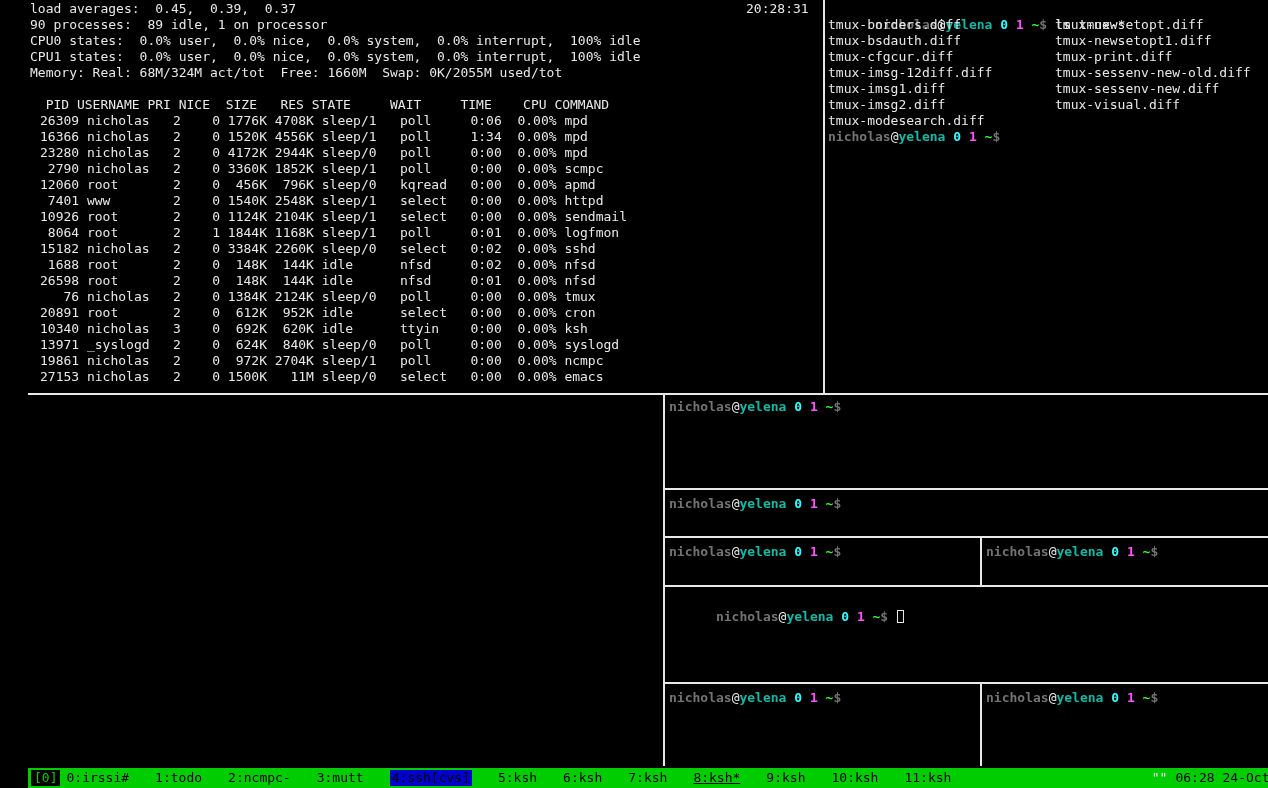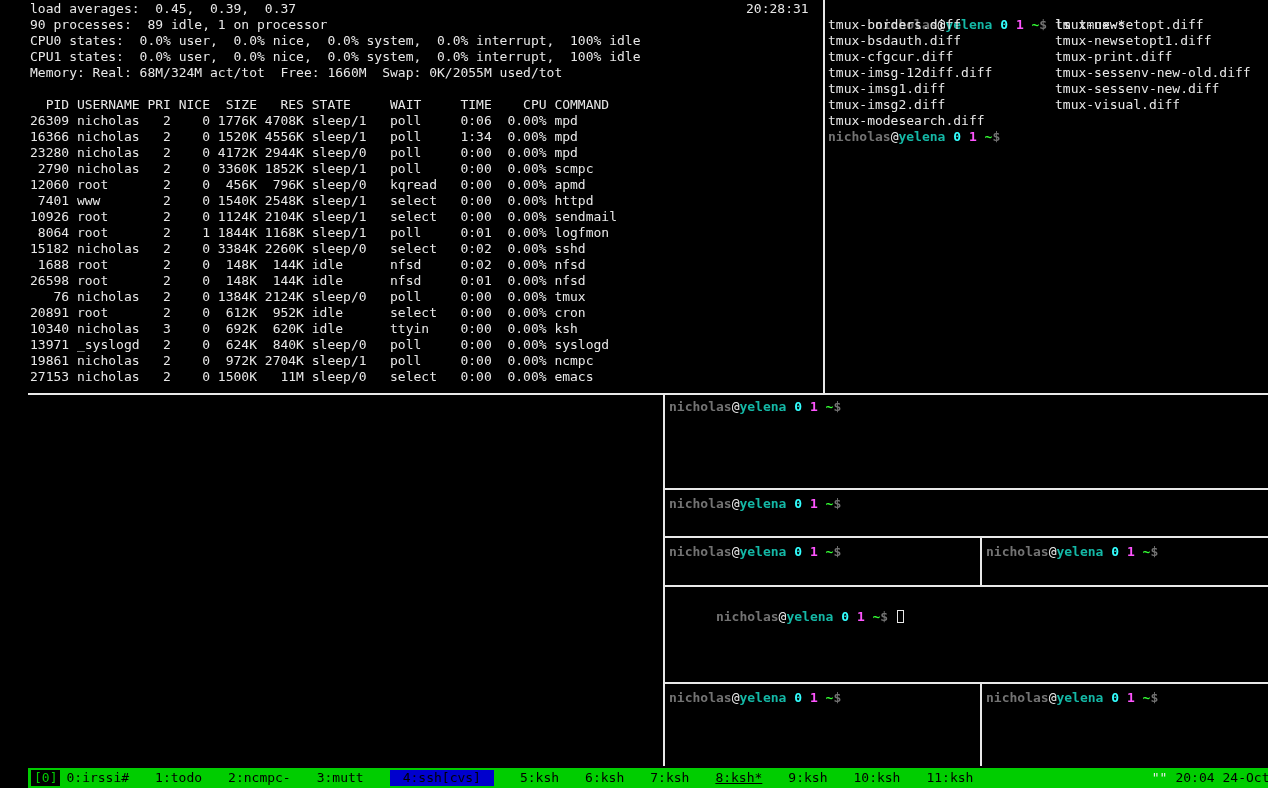--- a/index.html
+++ b/index.html
@@ -33,39 +33,39 @@
   }
 
   
   #status-bar {
     position:absolute; left:0; top:768px; width:1268px; height:20px;
     background:#00cd00; color:#000; display:flex; align-items:center;
     padding:0 3px; white-space:pre;
   }
   #session-box { background:#000; color:#00cd00; padding:0 3px; margin-right:6px; }
   #window-list { display:flex; gap:26px; }
-  .win.current { background:#0000cd; padding:0 13px; }
+  .win.current { background:#0000cd; padding:0 2px; }
   .win.marked { text-decoration:underline; }
   #status-right { margin-left:auto; display:flex; gap:8px; }
   #status-title { color:#e8e8e8; }
 </style>
 </head>
 <body>
 
 <div id="screen">
 
   <div class="abs" style="left:0;top:0;width:795px;height:393px;">
     <pre class="abs" style="left:2px;top:1px;">load averages:  0.45,  0.39,  0.37
 90 processes:  89 idle, 1 on processor
 CPU0 states:  0.0% user,  0.0% nice,  0.0% system,  0.0% interrupt,  100% idle
 CPU1 states:  0.0% user,  0.0% nice,  0.0% system,  0.0% interrupt,  100% idle
 Memory: Real: 68M/324M act/tot  Free: 1660M  Swap: 0K/2055M used/tot</pre>
     <span class="abs pre" style="left:718px;top:1px;">20:28:31</span>
     <pre class="abs" style="left:2px;top:97px;">  PID USERNAME PRI NICE  SIZE   RES STATE     WAIT     TIME    CPU COMMAND</pre>
-    <pre class="abs" style="left:2px;top:113px;">26309 nicholas   2    0 1776K 4708K sleep/1   poll     0:06  0.00% mpd
+    <pre class="abs" style="left:12px;top:113px;">26309 nicholas   2    0 1776K 4708K sleep/1   poll     0:06  0.00% mpd
 16366 nicholas   2    0 1520K 4556K sleep/1   poll     1:34  0.00% mpd
 23280 nicholas   2    0 4172K 2944K sleep/0   poll     0:00  0.00% mpd
  2790 nicholas   2    0 3360K 1852K sleep/1   poll     0:00  0.00% scmpc
 12060 root       2    0  456K  796K sleep/0   kqread   0:00  0.00% apmd
  7401 www        2    0 1540K 2548K sleep/1   select   0:00  0.00% httpd
 10926 root       2    0 1124K 2104K sleep/1   select   0:00  0.00% sendmail
  8064 root       2    1 1844K 1168K sleep/1   poll     0:01  0.00% logfmon
 15182 nicholas   2    0 3384K 2260K sleep/0   select   0:02  0.00% sshd
  1688 root       2    0  148K  144K idle      nfsd     0:02  0.00% nfsd
 26598 root       2    0  148K  144K idle      nfsd     0:01  0.00% nfsd
@@ -117,18 +117,18 @@
   <div class="border" style="left:952px;top:538px;width:2px;height:47px;"></div>
   <div class="border" style="left:637px;top:585px;width:631px;height:2px;"></div>
   <div class="border" style="left:637px;top:682px;width:631px;height:2px;"></div>
   <div class="border" style="left:952px;top:684px;width:2px;height:82px;"></div>
 
   <div id="status-bar">
     <span id="session-box">[0]</span>
     <span id="window-list"><span class="win">0:irssi#</span><span class="win">1:todo</span><span class="win">2:ncmpc-</span><span class="win">3:mutt</span><span class="win current">4:ssh[cvs]</span><span class="win">5:ksh</span><span class="win">6:ksh</span><span class="win">7:ksh</span><span class="win marked">8:ksh*</span><span class="win">9:ksh</span><span class="win">10:ksh</span><span class="win">11:ksh</span></span>
     <span id="status-right">
       <span id="status-title">""</span>
-      <span>20:04</span>
+      <span>06:28</span>
       <span>24-Oct-09</span>
     </span>
   </div>
 
 </div>
 
 </body></html>

